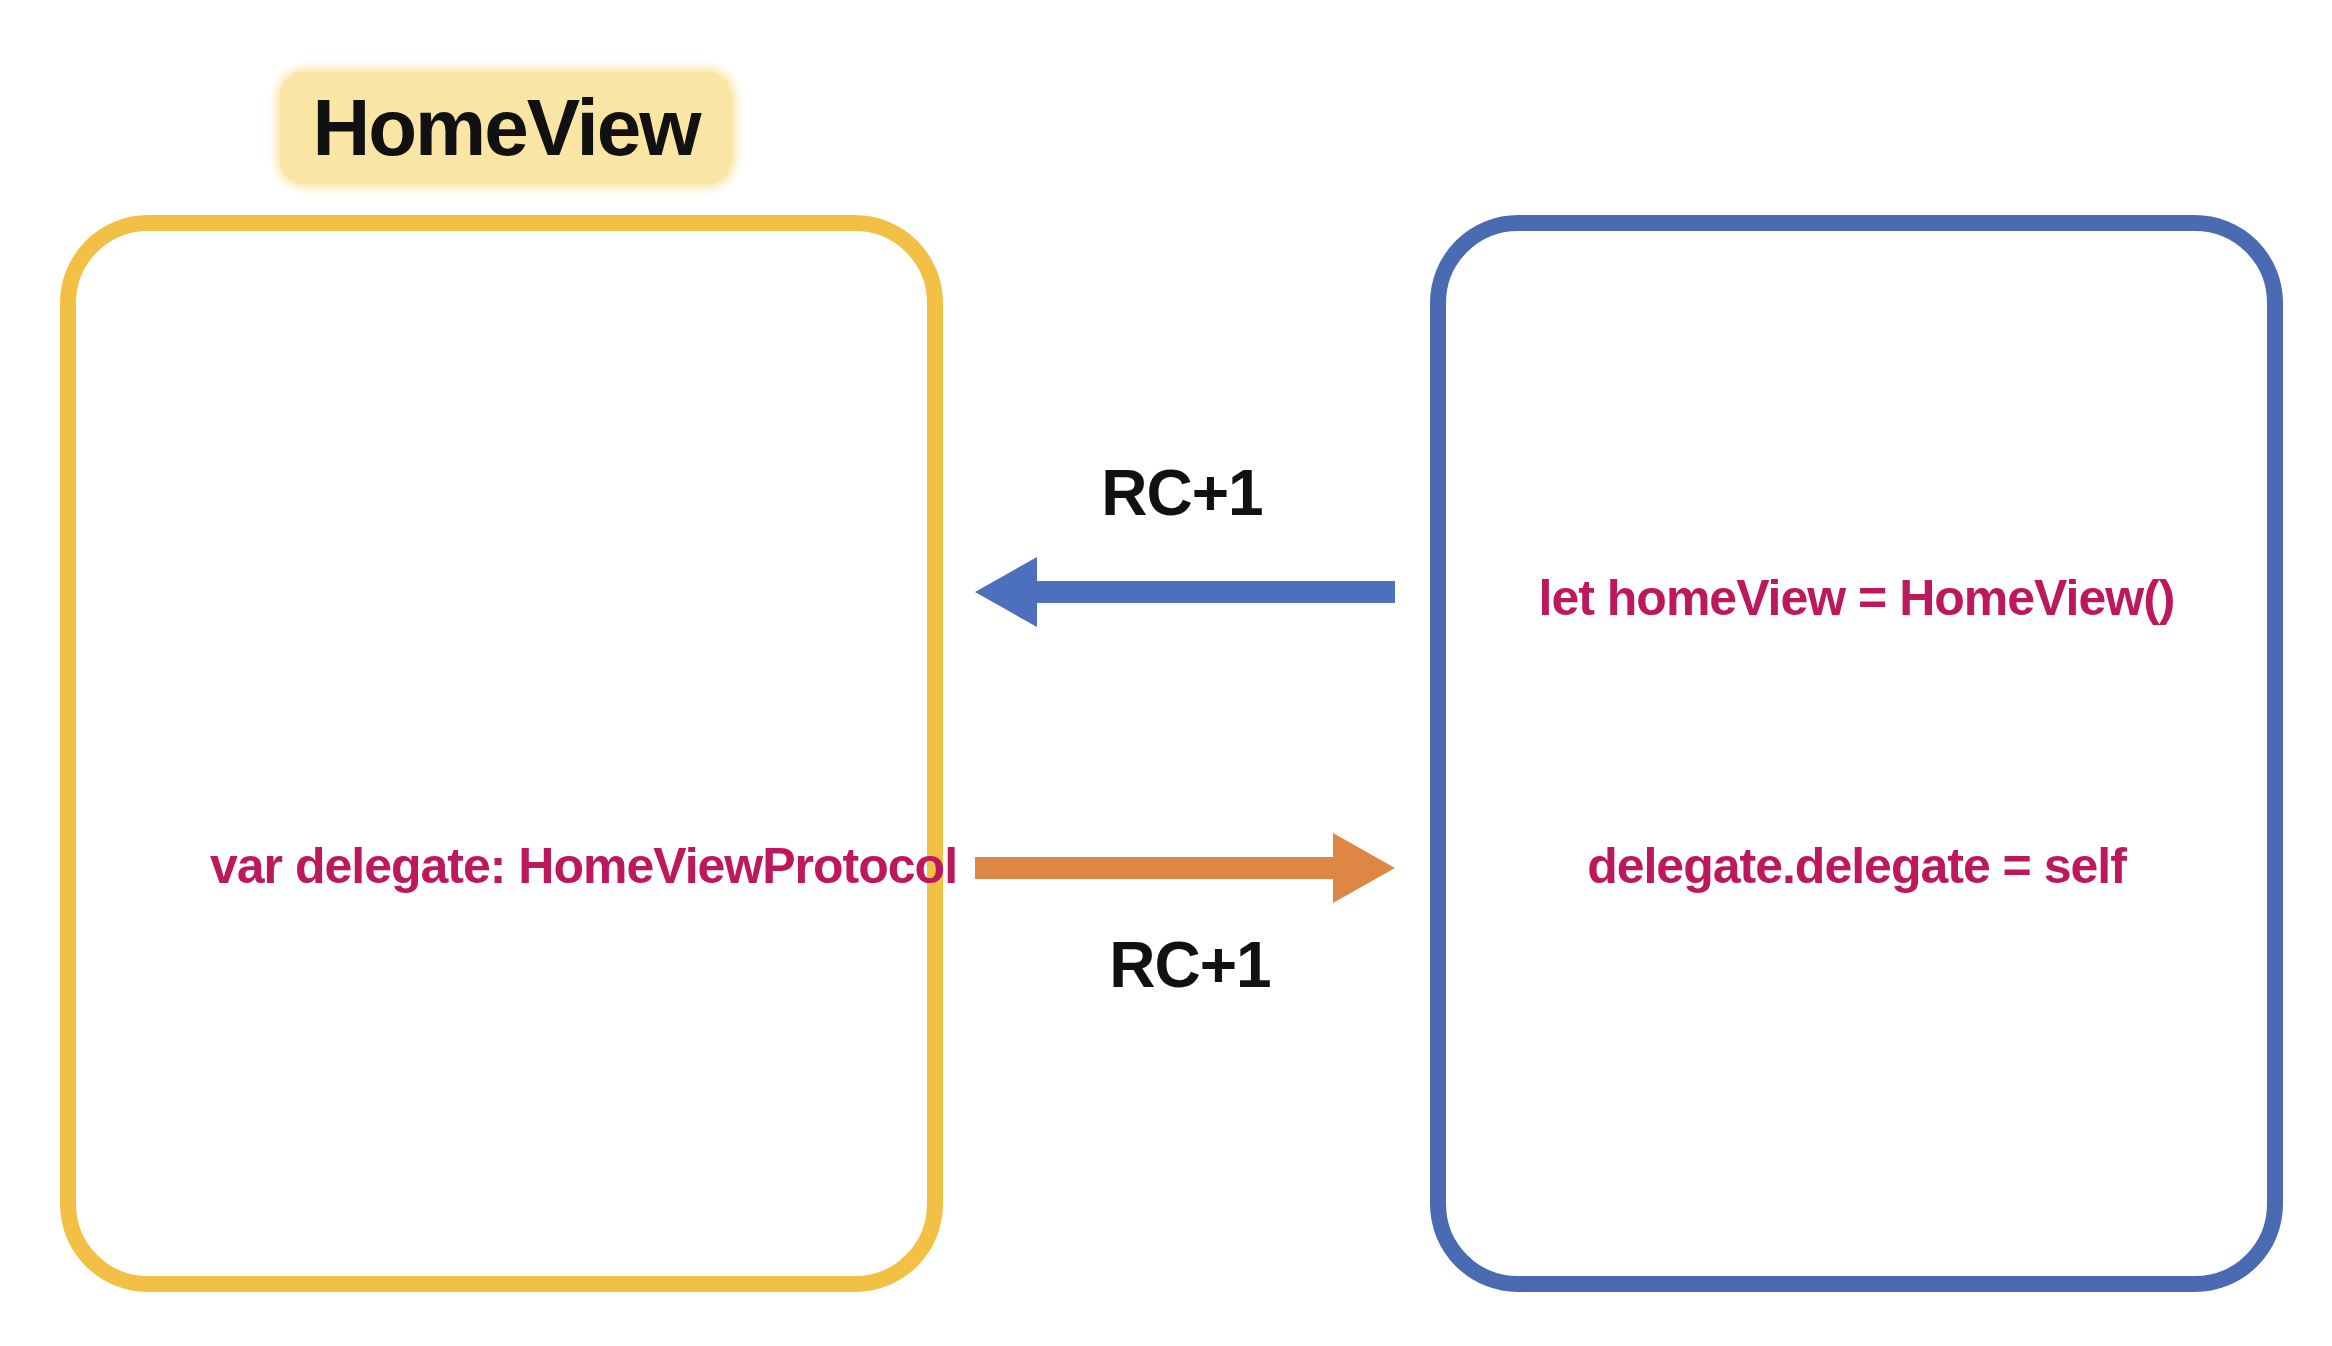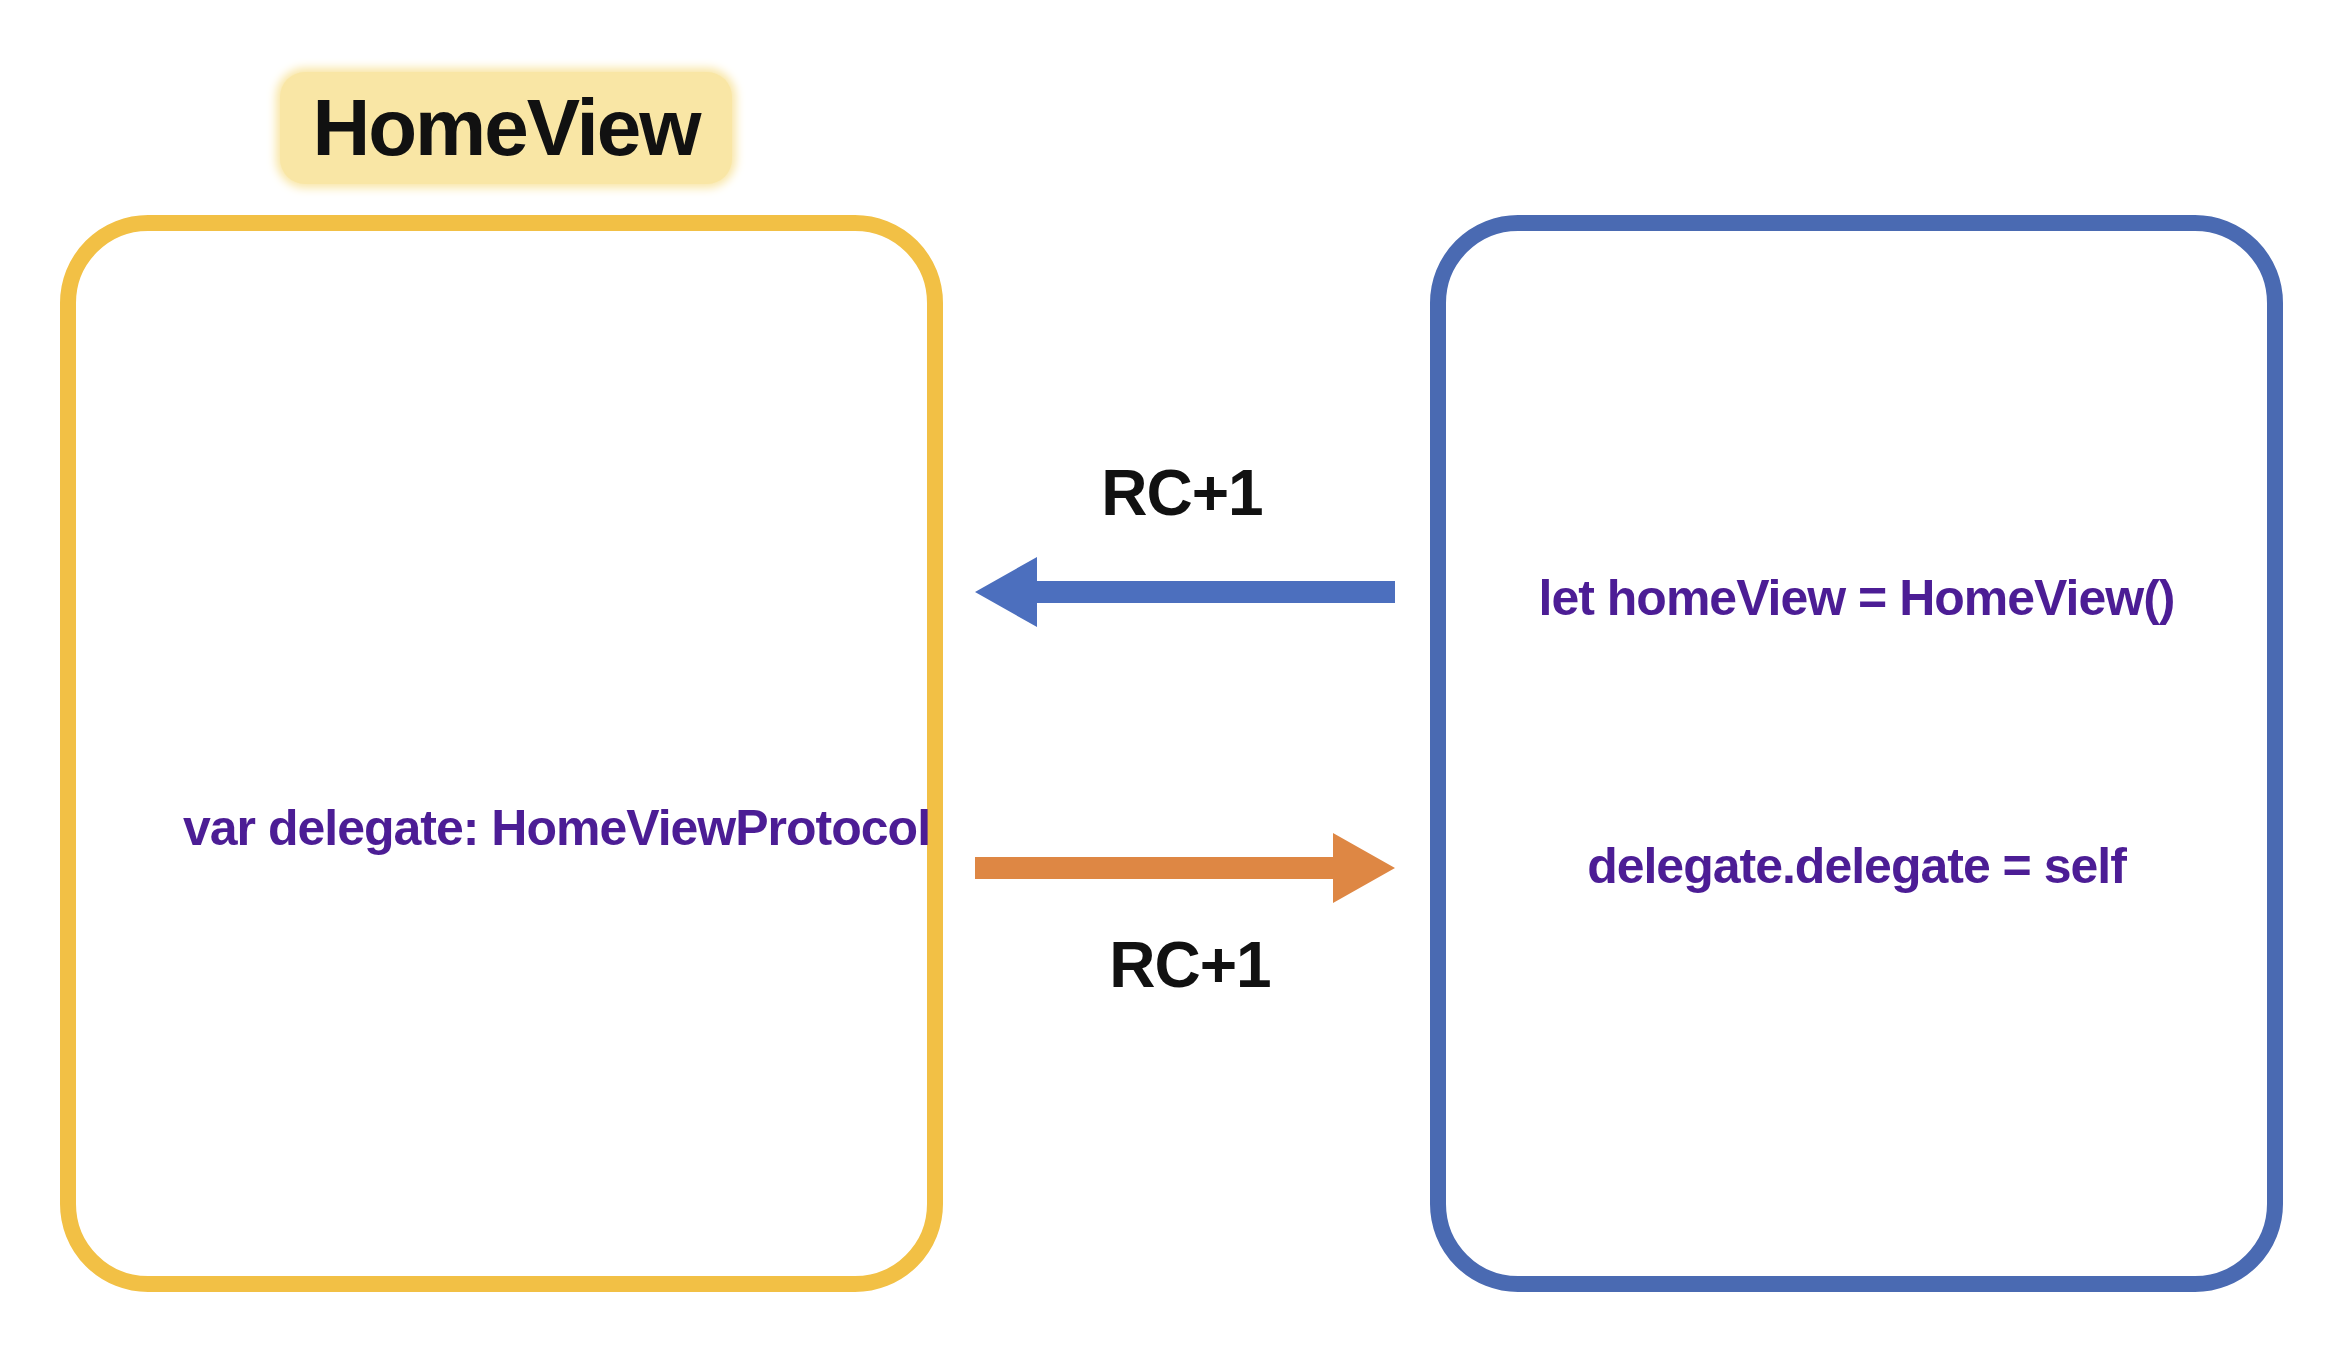--- a/index.html
+++ b/index.html
@@ -61,24 +61,24 @@
   
   .code-line {
     position: absolute;
     height: 72px;
     display: flex;
     align-items: center;
     justify-content: center;
     font-size: 50px;
     font-weight: 700;
     letter-spacing: -1px;
-    color: #4c1d95;
+    color: #be185d;
     white-space: nowrap;
   }
-  .code-left  { left: 76px;   top: 792px; width: 961px; }
+  .code-left  { left: 76px;   top: 830px; width: 961px; padding-left: 27px; }
   .code-right-1 { left: 1446px; top: 562px; width: 821px; }
   .code-right-2 { left: 1446px; top: 830px; width: 821px; }
   
   .rc-label {
     position: absolute;
     width: 284px;
     height: 86px;
     display: flex;
     align-items: center;
     justify-content: center;

